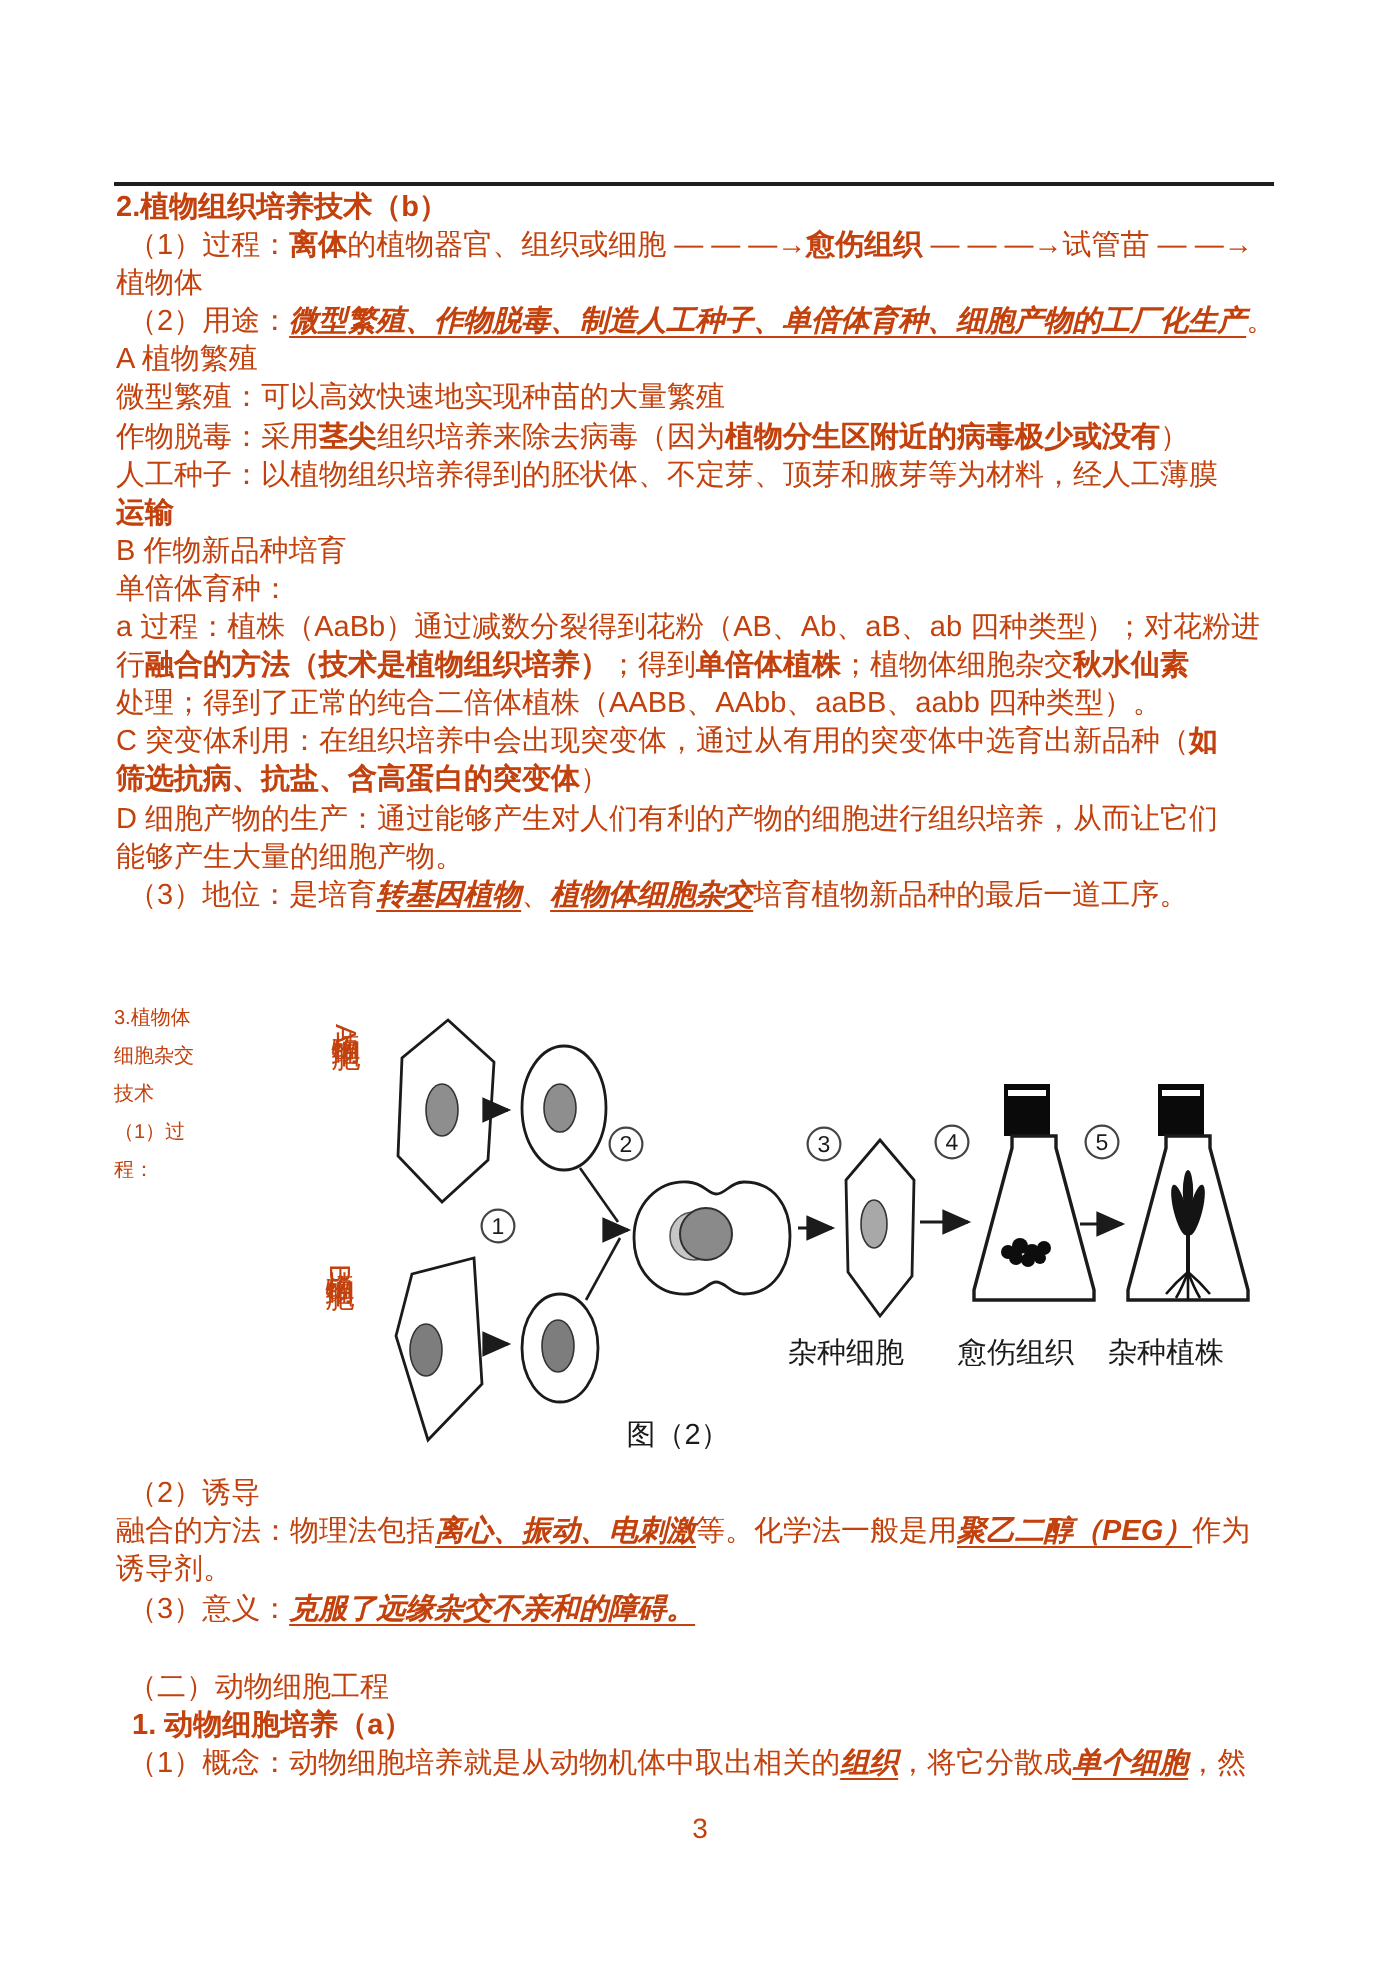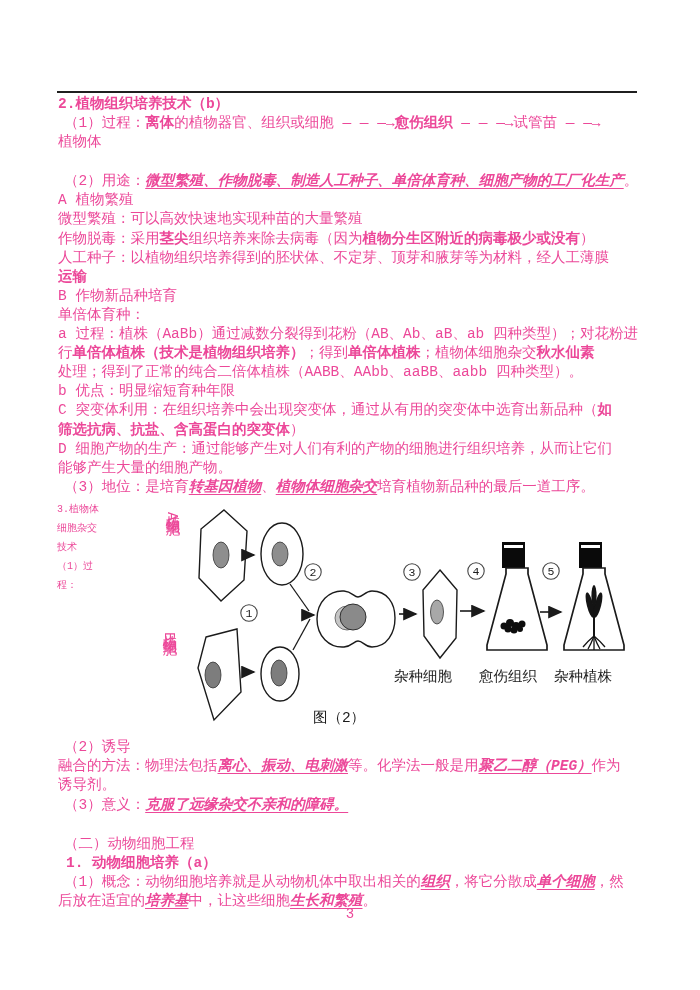--- a/index.html
+++ b/index.html
@@ -1,19 +1,19 @@
 <!DOCTYPE html>
 <html><head>
 <meta charset="utf-8">
 <style>
   html,body{margin:0;padding:0;background:#ffffff;}
   .page{
     position:relative;width:700px;height:920px;background:#ffffff;
-    font-family:Liberation Mono, monospace;
-    color:#ec4899;overflow:hidden;
+    font-family:Liberation Sans, sans-serif;
+    color:#c2410c;overflow:hidden;
   }
   .rule{position:absolute;left:57px;top:91px;width:580px;height:2px;background:#1f1f1f;}
   .block{position:absolute;font-size:14.5px;line-height:19.1px;white-space:nowrap;}
   #block1{left:58px;top:95px;width:600px;}
   #block2{left:58px;top:738px;width:600px;}
   .line{height:19.1px;}
   #block2 .line{height:19.2px;}
   .r-n{font-weight:normal;}
   .r-b{font-weight:bold;}
   .r-u{font-weight:bold;font-style:italic;text-decoration:underline;text-underline-offset:3px;text-decoration-thickness:1px;}
@@ -32,32 +32,31 @@
 <body>
 
 <div class="page">
 
   <div class="rule"></div>
 
   <div class="block" id="block1">
       <div class="line"><span class="r-b">2.植物组织培养技术（b）</span></div>
       <div class="line" style="padding-left: 6px;"><span class="r-n">（1）过程：</span><span class="r-b">离体</span><span class="r-n">的植物器官、组织或细胞 — — —→</span><span class="r-b">愈伤组织</span><span class="r-n"> — — —→试管苗 — —→</span></div>
       <div class="line"><span class="r-n">植物体</span></div>
-      <div class="line" style="padding-left: 6px; margin-top: 20px;"><span class="r-n">（2）用途：</span><span class="r-u">微型繁殖、作物脱毒、制造人工种子、单倍体育种、细胞产物的工厂化生产</span><span class="r-n">。</span></div>
+      <div class="line" style="padding-left: 6px;"><span class="r-n">（2）用途：</span><span class="r-u">微型繁殖、作物脱毒、制造人工种子、单倍体育种、细胞产物的工厂化生产</span><span class="r-n">。</span></div>
       <div class="line"><span class="r-n">A 植物繁殖</span></div>
       <div class="line"><span class="r-n">微型繁殖：可以高效快速地实现种苗的大量繁殖</span></div>
       <div class="line"><span class="r-n">作物脱毒：采用</span><span class="r-b">茎尖</span><span class="r-n">组织培养来除去病毒（因为</span><span class="r-b">植物分生区附近的病毒极少或没有</span><span class="r-n">）</span></div>
       <div class="line"><span class="r-n">人工种子：以植物组织培养得到的胚状体、不定芽、顶芽和腋芽等为材料，经人工薄膜</span></div>
       <div class="line"><span class="r-b">运输</span></div>
       <div class="line"><span class="r-n">B 作物新品种培育</span></div>
       <div class="line"><span class="r-n">单倍体育种：</span></div>
       <div class="line"><span class="r-n">a 过程：植株（AaBb）通过减数分裂得到花粉（AB、Ab、aB、ab 四种类型）；对花粉进</span></div>
-      <div class="line"><span class="r-n">行</span><span class="r-b">单倍体植株（技术是植物组织培养）</span><span class="r-n">；得到</span><span class="r-b">单倍体植株</span><span class="r-n">；植物体细胞杂交</span><span class="r-b">秋水仙素</span></div>
+      <div class="line"><span class="r-n">行</span><span class="r-b">融合的方法（技术是植物组织培养）</span><span class="r-n">；得到</span><span class="r-b">单倍体植株</span><span class="r-n">；植物体细胞杂交</span><span class="r-b">秋水仙素</span></div>
       <div class="line"><span class="r-n">处理；得到了正常的纯合二倍体植株（AABB、AAbb、aaBB、aabb 四种类型）。</span></div>
-      <div class="line"><span class="r-n">b 优点：明显缩短育种年限</span></div>
       <div class="line"><span class="r-n">C 突变体利用：在组织培养中会出现突变体，通过从有用的突变体中选育出新品种（</span><span class="r-b">如</span></div>
       <div class="line"><span class="r-b">筛选抗病、抗盐、含高蛋白的突变体</span><span class="r-n">）</span></div>
       <div class="line"><span class="r-n">D 细胞产物的生产：通过能够产生对人们有利的产物的细胞进行组织培养，从而让它们</span></div>
       <div class="line"><span class="r-n">能够产生大量的细胞产物。</span></div>
       <div class="line" style="padding-left: 6px;"><span class="r-n">（3）地位：是培育</span><span class="r-u">转基因植物</span><span class="r-n">、</span><span class="r-u">植物体细胞杂交</span><span class="r-n">培育植物新品种的最后一道工序。</span></div>
     </div>
 
   <div class="aside">
     <div class="line">3.植物体</div>
     <div class="line">细胞杂交</div>
@@ -165,18 +164,17 @@
   </svg>
 
   <div class="block" id="block2">
       <div class="line" style="padding-left: 6px;"><span class="r-n">（2）诱导</span></div>
       <div class="line"><span class="r-n">融合的方法：物理法包括</span><span class="r-u">离心、振动、电刺激</span><span class="r-n">等。化学法一般是用</span><span class="r-u">聚乙二醇（PEG）</span><span class="r-n">作为</span></div>
       <div class="line"><span class="r-n">诱导剂。</span></div>
       <div class="line" style="padding-left: 6px;"><span class="r-n">（3）意义：</span><span class="r-u">克服了远缘杂交不亲和的障碍。</span></div>
       <div class="line" style="padding-left: 6px; margin-top: 20px;"><span class="r-n">（二）动物细胞工程</span></div>
       <div class="line" style="padding-left: 8px;"><span class="r-b">1. 动物细胞培养（a）</span></div>
       <div class="line" style="padding-left: 6px;"><span class="r-n">（1）概念：动物细胞培养就是从动物机体中取出相关的</span><span class="r-u">组织</span><span class="r-n">，将它分散成</span><span class="r-u">单个细胞</span><span class="r-n">，然</span></div>
-      <div class="line"><span class="r-n">后放在适宜的</span><span class="r-u">培养基</span><span class="r-n">中，让这些细胞</span><span class="r-u">生长和繁殖</span><span class="r-n">。</span></div>
     </div>
 
   <div class="pagenum">3</div>
 
 </div>
 
 </body></html>

